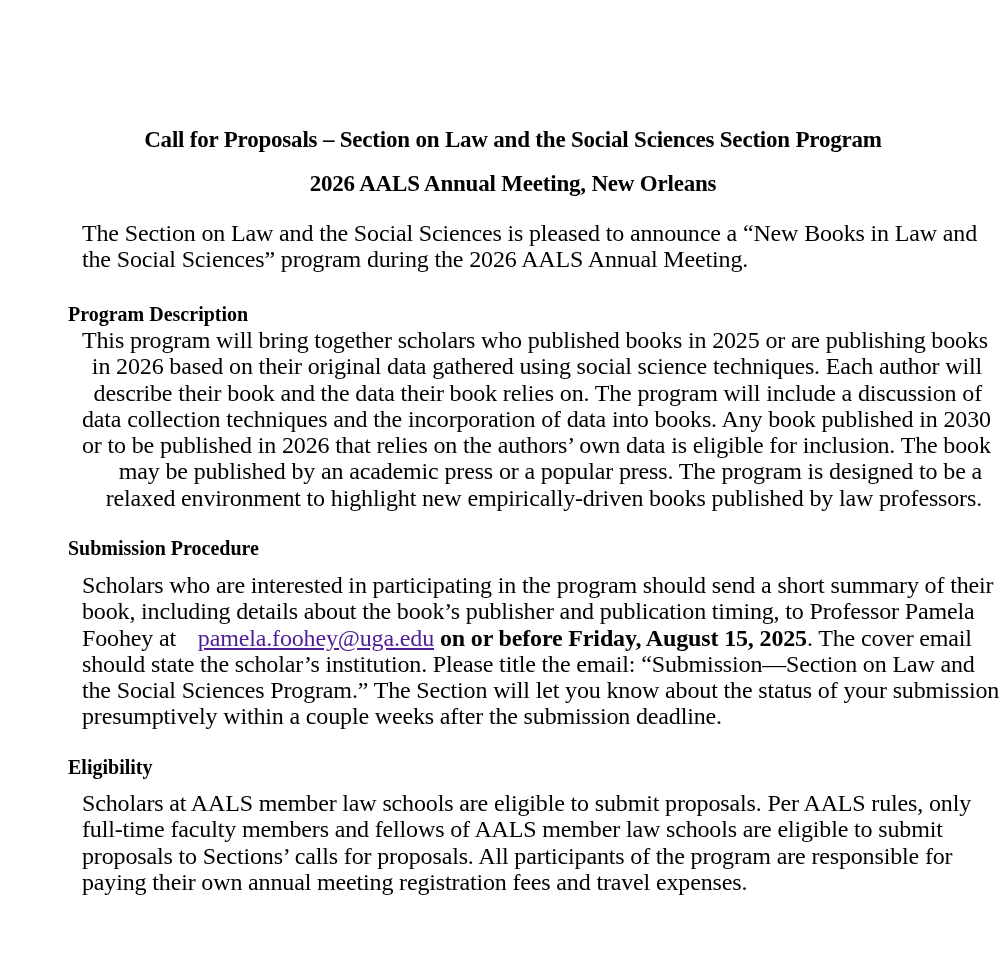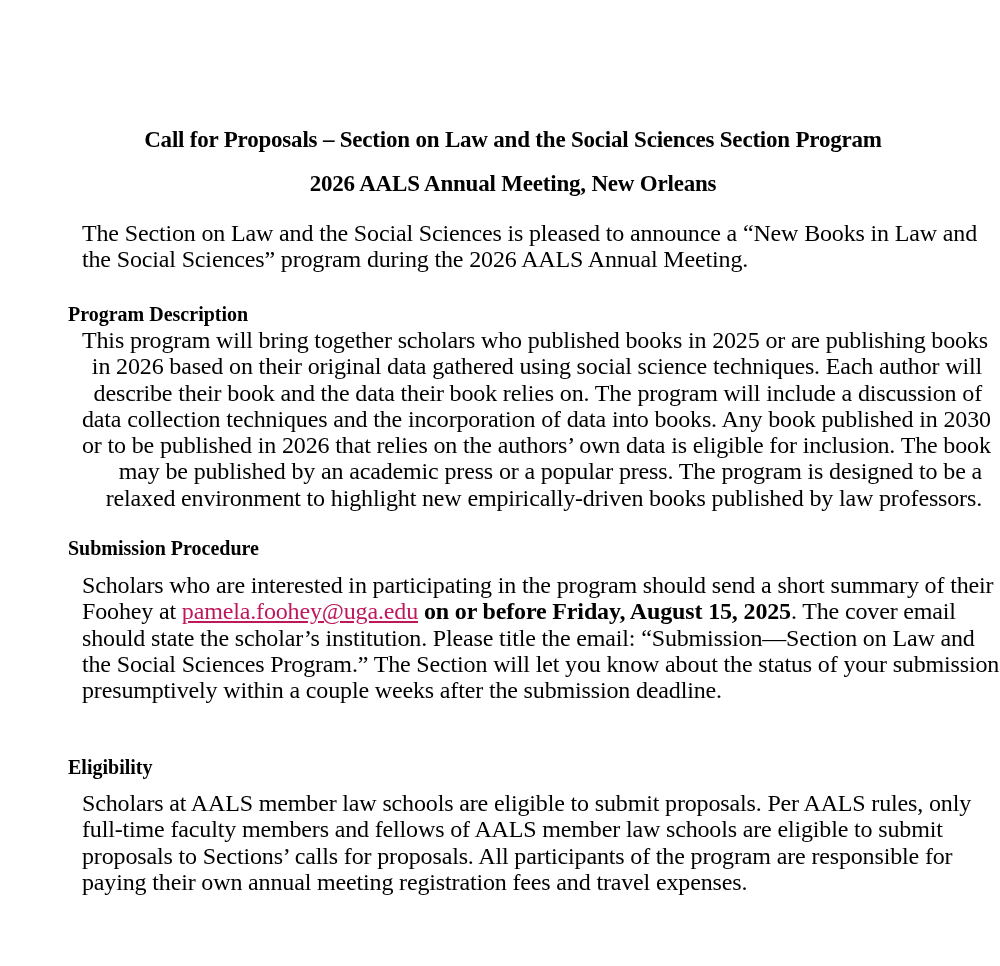--- a/index.html
+++ b/index.html
@@ -59,22 +59,23 @@
       white-space: nowrap;
     }
     .intro { top: 220px; }
     .h-program { top: 302px; }
     .p-program { top: 327px; text-align: right; }
     .h-submission { top: 536px; }
     .p-submission { top: 572px; }
     .h-eligibility { top: 755px; }
     .p-eligibility { top: 790px; }
     a.email {
-      color: #be185d;
+      color: #4c1d95;
       text-decoration: underline;
+      margin-left: 16px;
     }
     b.deadline { font-weight: bold; margin-top: 29px; }
   </style>
 </head>
 <body>
 
 <div class="page">
 
   <h1 class="title title1">Call for Proposals – Section on Law and the Social Sciences Section Program</h1>
   <h2 class="title title2">2026 AALS Annual Meeting, New Orleans</h2>
@@ -91,20 +92,21 @@
     <span class="line">describe their book and the data their book relies on. The program will include a discussion of</span>
     <span class="line">data collection techniques and the incorporation of data into books. Any book published in 2030</span>
     <span class="line">or to be published in 2026 that relies on the authors’ own data is eligible for inclusion. The book</span>
     <span class="line">may be published by an academic press or a popular press. The program is designed to be a</span>
     <span class="line">relaxed environment to highlight new empirically-driven books published by law professors.</span>
   </p>
 
   <h3 class="heading h-submission">Submission Procedure</h3>
   <p class="para p-submission">
     <span class="line">Scholars who are interested in participating in the program should send a short summary of their</span>
+    <span class="line">book, including details about the book’s publisher and publication timing, to Professor Pamela</span>
     <span class="line"><span>Foohey at </span><a class="email" href="#" title="pamela.foohey@uga.edu">pamela.foohey@uga.edu</a><b class="deadline"> on or before Friday, August 15, 2025</b><span>. The cover email</span></span>
     <span class="line">should state the scholar’s institution. Please title the email: “Submission—Section on Law and</span>
     <span class="line">the Social Sciences Program.” The Section will let you know about the status of your submission</span>
     <span class="line">presumptively within a couple weeks after the submission deadline.</span>
   </p>
 
   <h3 class="heading h-eligibility">Eligibility</h3>
   <p class="para p-eligibility">
     <span class="line">Scholars at AALS member law schools are eligible to submit proposals. Per AALS rules, only</span>
     <span class="line">full-time faculty members and fellows of AALS member law schools are eligible to submit</span>

